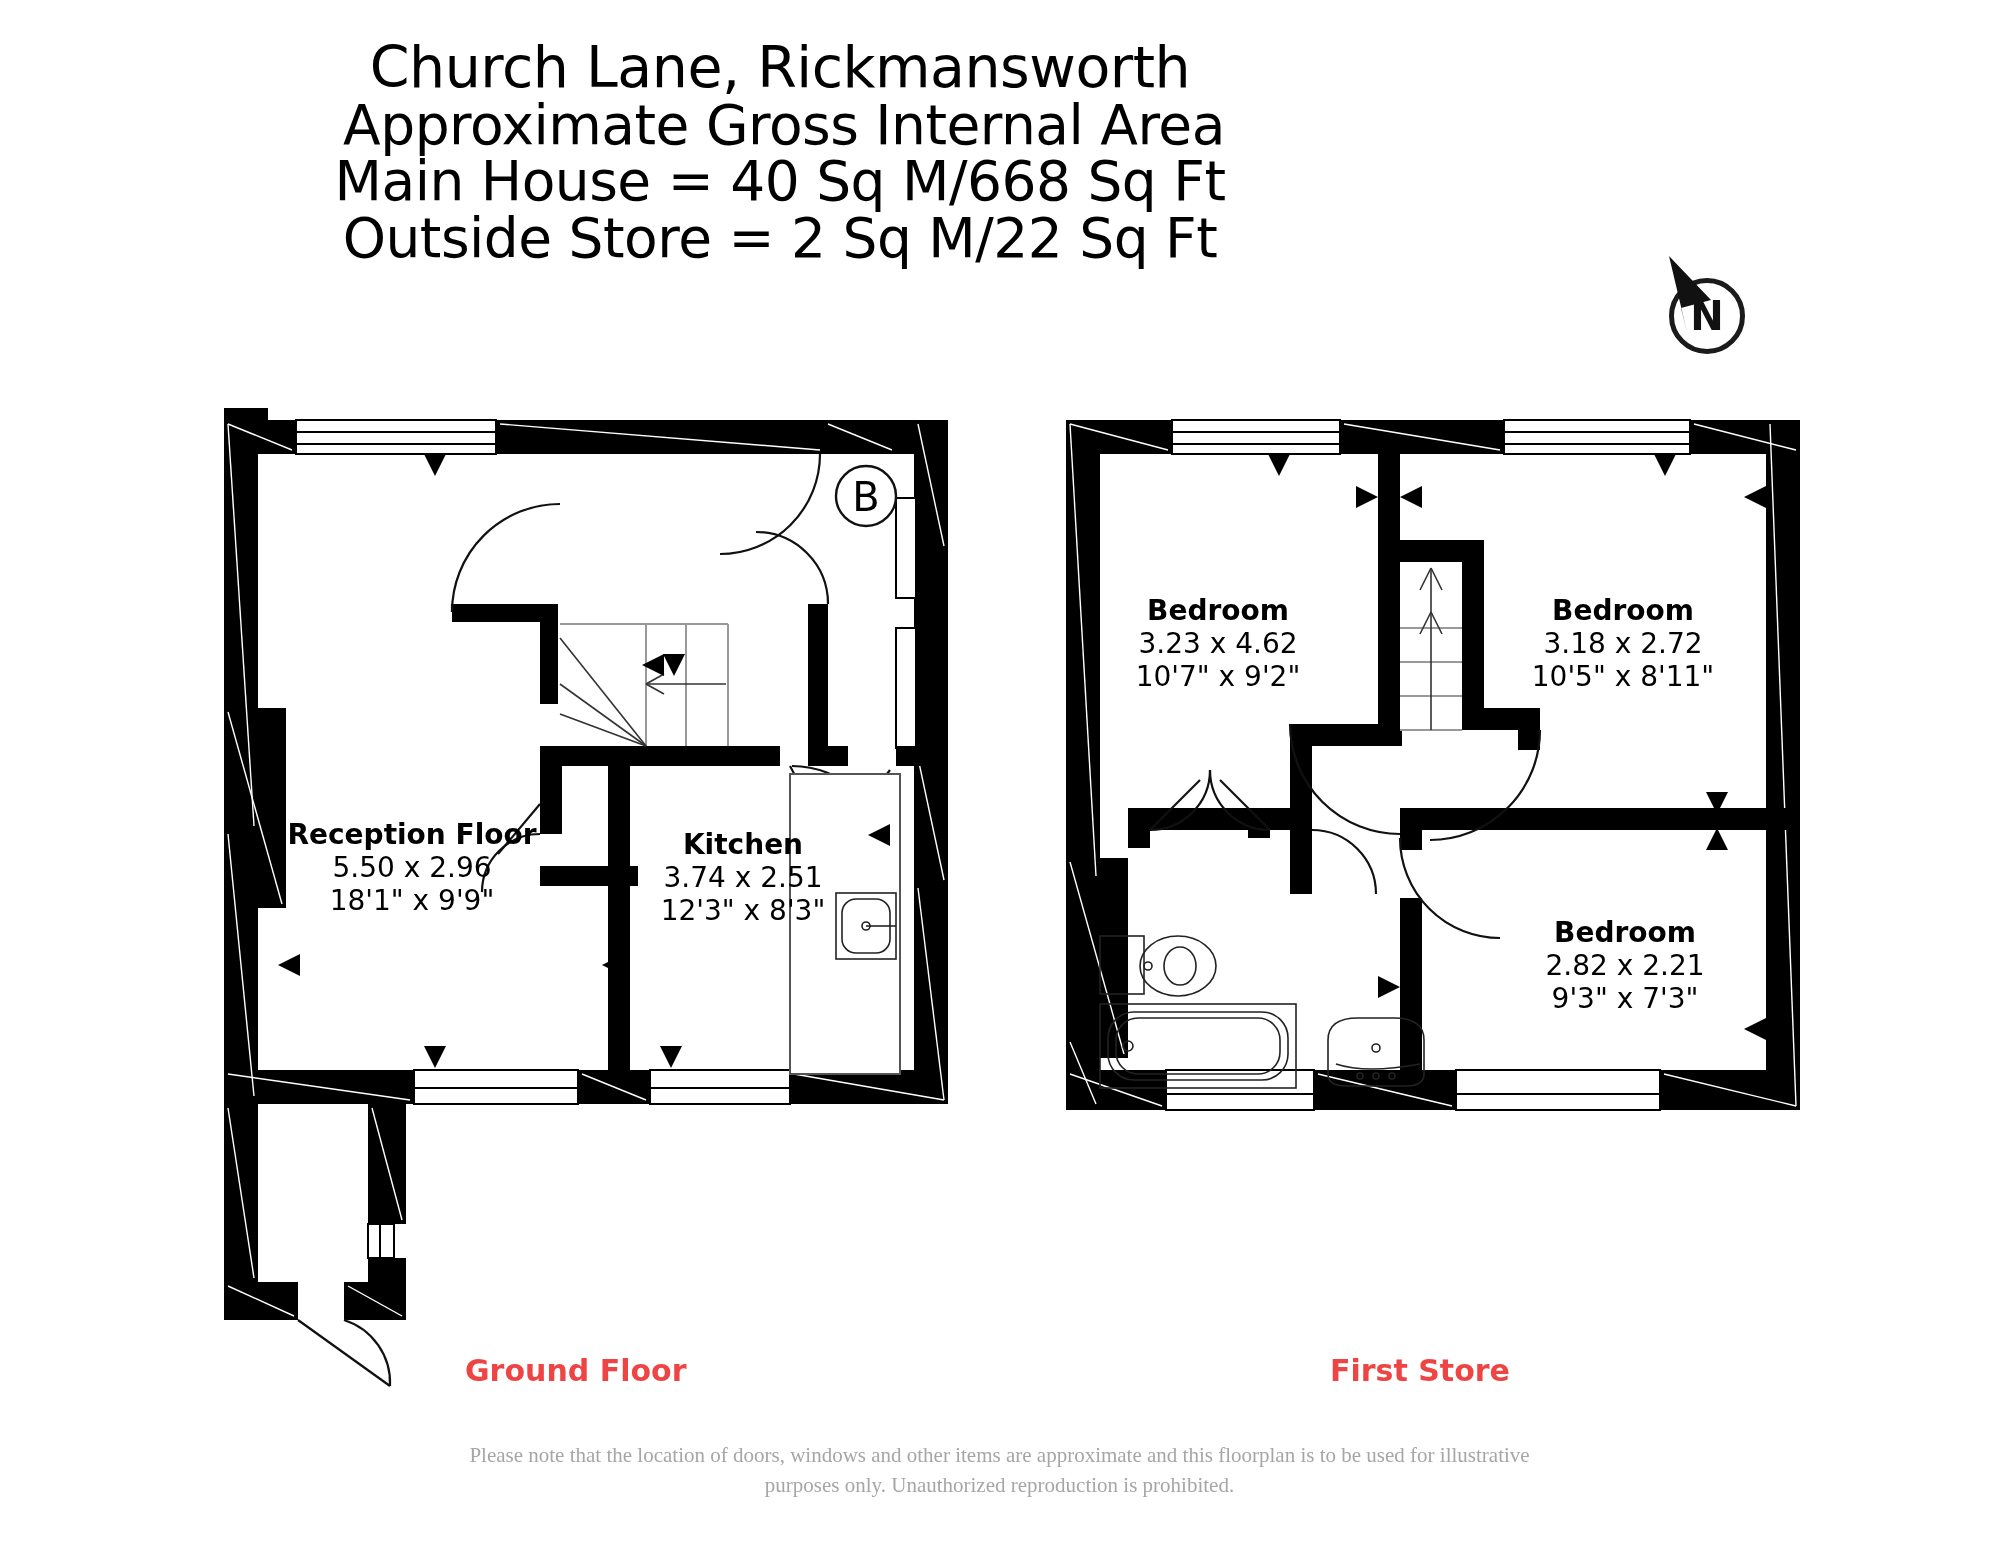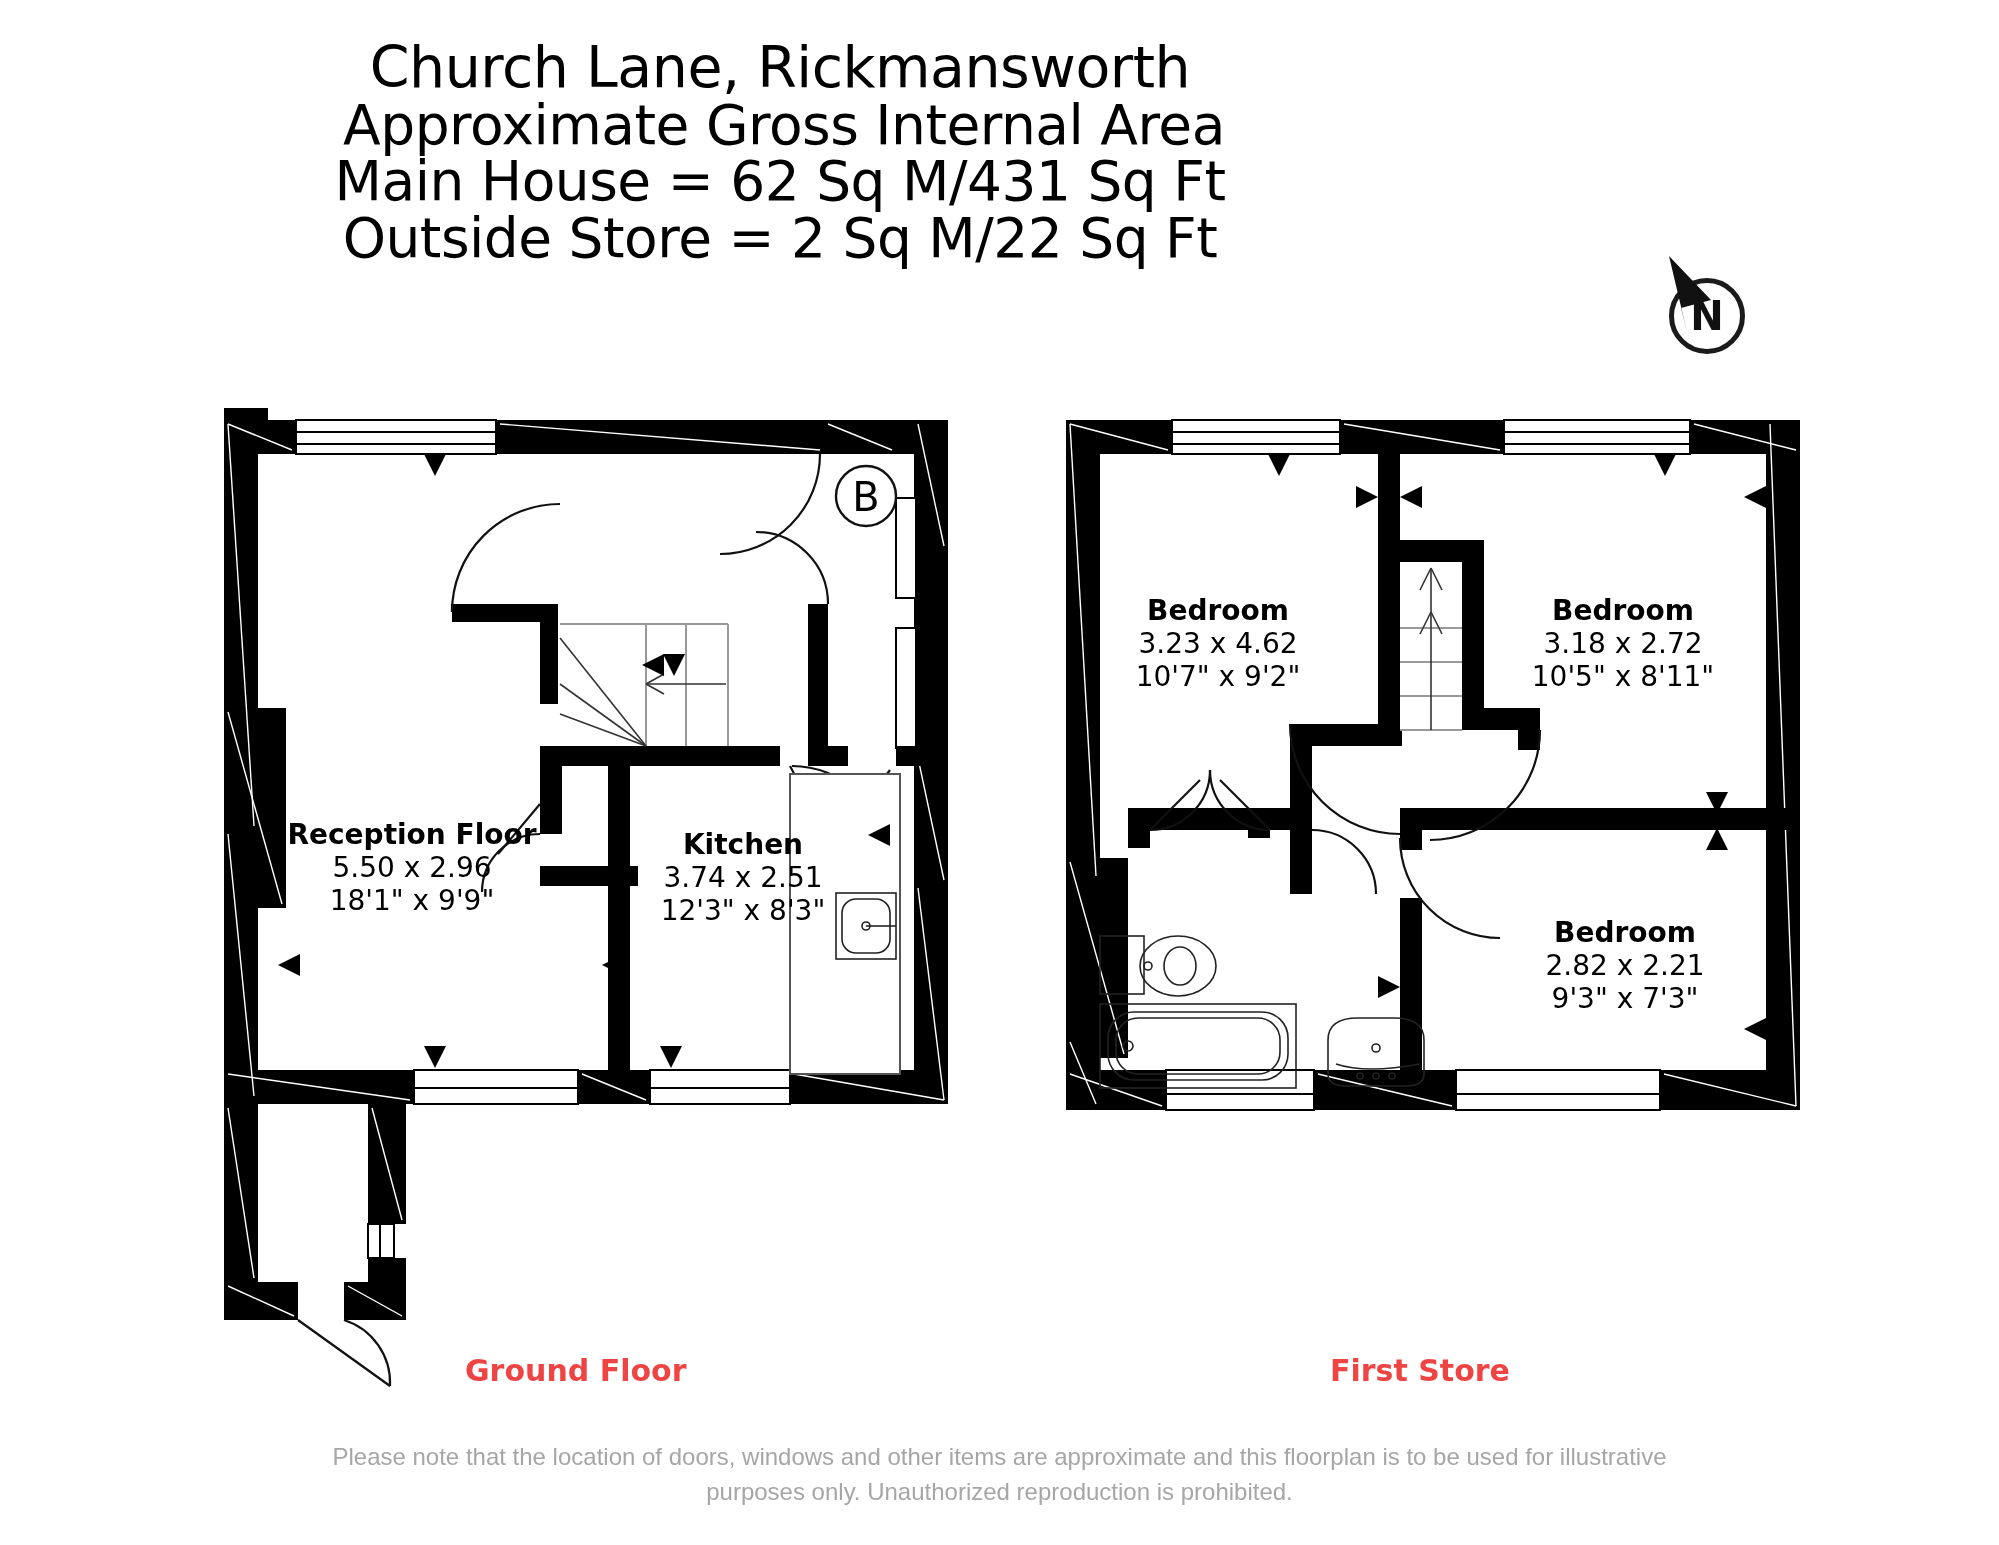--- a/index.html
+++ b/index.html
@@ -58,22 +58,22 @@
     font-family:"DejaVu Sans","Liberation Sans",sans-serif;
     color:#000;line-height:1.18;
   }
   .roomlabel .nm{display:block;font-size:28px;font-weight:bold;}
   .roomlabel .m{display:block;font-size:28px;}
   .roomlabel .f{display:block;font-size:28px;}
 
   
   .footer{
     position:absolute;left:0;top:1432px;width:1999px;text-align:center;
-    font-family:Liberation Sans, sans-serif;
-    font-size:24px;color:#a6a6a6;line-height:1.45;
+    font-family:Liberation Serif, serif;
+    font-size:21px;color:#a6a6a6;line-height:1.45;
   }
   .footer span{display:block;}
 
   
   svg.plan{position:absolute;left:0;top:0;}
   .wall{fill:#000;}
   .fixthin{fill:none;stroke:#222;stroke-width:1.6;}
   .swing{fill:none;stroke:#111;stroke-width:2.2;}
   .hatch{stroke:#ffffff;stroke-width:1.4;fill:none;}
   .arrowk{fill:#000;}
@@ -83,21 +83,21 @@
   .stairline2{stroke:#333;stroke-width:1.6;fill:none;}
 </style>
 </head>
 <body>
 
 <div class="stage">
 
   <div class="header">
     <span class="line l1">Church Lane, Rickmansworth</span>
     <span class="line l2">Approximate Gross Internal Area</span>
-    <span class="line l3">Main House = 62 Sq M/431 Sq Ft</span>
+    <span class="line l3">Main House = 40 Sq M/668 Sq Ft</span>
     <span class="line l4">Outside Store = 2 Sq M/22 Sq Ft</span>
   </div>
 
   <div class="compass">
     <div class="ring"></div>
     <svg class="needle" viewBox="0 0 110 110">
       <polygon points="14,0 56,44 26,52 32,76" fill="#111"></polygon>
     </svg>
     <div class="nletter">N</div>
   </div>

